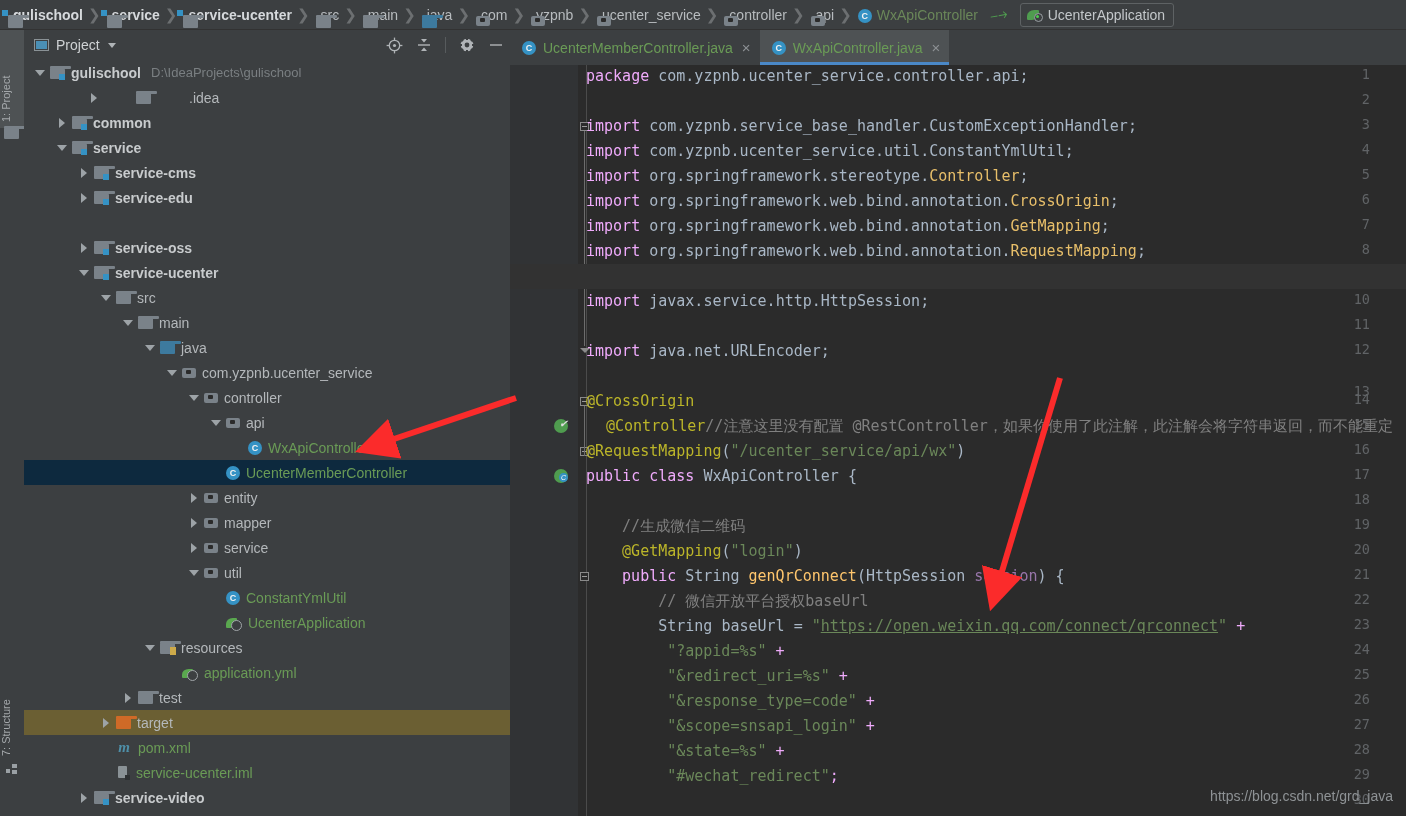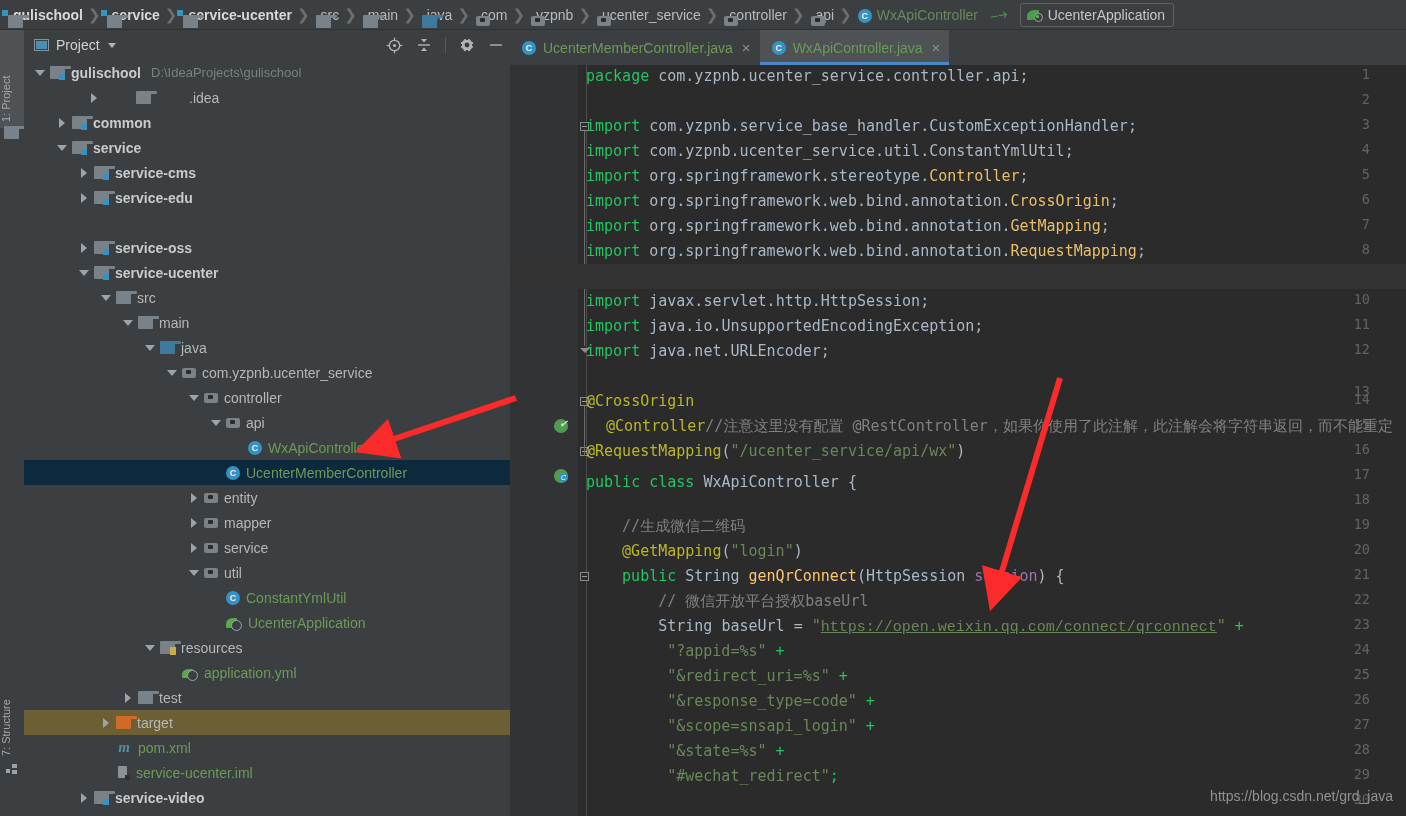--- a/index.html
+++ b/index.html
@@ -142,29 +142,29 @@
     background:#2b2b2b;
     font-family:"DejaVu Sans Mono","Liberation Mono",monospace;
     font-size:15px;
     overflow:hidden;
   }
   .gutter{position:absolute;left:0;top:0;width:68px;height:751px;background:#313335;}
   .gutterline{position:absolute;right:36px;width:36px;text-align:right;color:#606366;font-size:13.5px;}
   .vline{position:absolute;left:76px;top:0;width:1px;background:#4b4b4b;}
   .codearea{position:absolute;left:68px;top:0;right:0;height:751px;}
   .cline{position:absolute;left:0;white-space:pre;height:25px;line-height:25px;color:#a9b7c6;}
-  .kw{color:#22c55e;text-align:right;}
+  .kw{color:#f0abfc;text-align:right;}
   .str{color:#6a8759;}
   .ann{color:#bbb529;}
   .cmt{color:#808080;}
   .typ{color:#a9b7c6;}
   .cls{color:#e8bf6a;}
   .mth{color:#ffc66d;}
   .param{color:#9876aa;}
-  .link{color:#6a8759;text-decoration:underline;font-family:Liberation Mono, monospace;}
+  .link{color:#6a8759;text-decoration:underline;}
   .sq{text-decoration:underline;text-decoration-style:wavy;text-decoration-color:#6a8759;}
   .line9band{position:absolute;left:0;right:0;height:25px;background:#323232;}
 
   
   .foldm{position:absolute;width:9px;height:9px;border:1px solid #8a8a8a;box-sizing:border-box;background:#2b2b2b;}
   .foldm:after{content:"";position:absolute;left:1px;top:3px;width:5px;height:1px;background:#9a9a9a;}
   .foldtri{position:absolute;width:0;height:0;border-left:5px solid transparent;border-right:5px solid transparent;border-top:5px solid #8a8a8a;}
   .foldbar{position:absolute;width:1px;background:#6d6d6d;}
 
   .gicon{position:absolute;width:15px;height:15px;}
@@ -654,28 +654,27 @@
         <div class="codearea" id="codearea">
           <div class="cline" style="top: -1px; left: 8px;"><span class="kw">package </span><span class="typ">com.yzpnb.ucenter_service.controller.api;</span></div>
           <div class="cline" style="top: 24px; left: 8px;"></div>
           <div class="cline" style="top: 49px; left: 8px;"><span class="kw">import </span><span class="typ">com.yzpnb.service_base_handler.</span><span class="typ">CustomExceptionHandler</span><span class="typ">;</span></div>
           <div class="cline" style="top: 74px; left: 8px;"><span class="kw">import </span><span class="typ">com.yzpnb.ucenter_service.util.</span><span class="typ">ConstantYmlUtil</span><span class="typ">;</span></div>
           <div class="cline" style="top: 99px; left: 8px;"><span class="kw">import </span><span class="typ">org.springframework.stereotype.</span><span class="cls">Controller</span><span class="typ">;</span></div>
           <div class="cline" style="top: 124px; left: 8px;"><span class="kw">import </span><span class="typ">org.springframework.web.bind.annotation.</span><span class="cls">CrossOrigin</span><span class="typ">;</span></div>
           <div class="cline" style="top: 149px; left: 8px;"><span class="kw">import </span><span class="typ">org.springframework.web.bind.annotation.</span><span class="cls">GetMapping</span><span class="typ">;</span></div>
           <div class="cline" style="top: 174px; left: 8px;"><span class="kw">import </span><span class="typ">org.springframework.web.bind.annotation.</span><span class="cls">RequestMapping</span><span class="typ">;</span></div>
           <div class="cline" style="top: 199px; left: 8px;"></div>
-          <div class="cline" style="top: 224px; left: 8px;"><span class="kw">import </span><span class="typ">javax.servlet.http.</span><span class="typ">HttpSession</span><span class="typ">;</span></div>
-          <div class="cline" style="top: 249px; left: 8px;"><span class="kw">import </span><span class="typ">java.io.</span><span class="typ">UnsupportedEncodingException</span><span class="typ">;</span></div>
+          <div class="cline" style="top: 224px; left: 8px;"><span class="kw">import </span><span class="typ">javax.service.http.</span><span class="typ">HttpSession</span><span class="typ">;</span></div>
           <div class="cline" style="top: 274px; left: 8px;"><span class="kw">import </span><span class="typ">java.net.</span><span class="typ">URLEncoder</span><span class="typ">;</span></div>
           <div class="cline" style="top: 299px; left: 8px;"></div>
           <div class="cline" style="top: 324px; left: 8px;"><span class="ann">@CrossOrigin</span></div>
           <div class="cline" style="top: 349px; left: 8px; padding-left: 20px;"><span class="ann">@Controller</span><span class="cmt">//注意这里没有配置 @RestController，如果你使用了此注解，此注解会将字符串返回，而不能重定</span></div>
           <div class="cline" style="top: 374px; left: 8px;"><span class="ann">@RequestMapping</span><span class="typ">(</span><span class="str">"/ucenter_service/api/wx"</span><span class="typ">)</span></div>
-          <div class="cline" style="top: 399px; left: 8px; margin-top: 6px;"><span class="kw">public </span><span class="kw">class </span><span class="typ">WxApiController </span><span class="typ">{</span></div>
+          <div class="cline" style="top: 399px; left: 8px;"><span class="kw">public </span><span class="kw">class </span><span class="typ">WxApiController </span><span class="typ">{</span></div>
           <div class="cline" style="top: 424px; left: 8px;"></div>
           <div class="cline" style="top: 449px; left: 44.08px;"><span class="cmt">//生成微信二维码</span></div>
           <div class="cline" style="top: 474px; left: 44.08px;"><span class="ann">@GetMapping</span><span class="typ">(</span><span class="str">"login"</span><span class="typ">)</span></div>
           <div class="cline" style="top: 499px; left: 44.08px;"><span class="kw">public </span><span class="typ">String </span><span class="mth">genQrConnect</span><span class="typ">(</span><span class="typ">HttpSession </span><span class="param">session</span><span class="typ">) {</span></div>
           <div class="cline" style="top: 524px; left: 80.16px;"><span class="cmt">// 微信开放平台授权baseUrl</span></div>
           <div class="cline" style="top: 549px; left: 80.16px;"><span class="typ">String </span><span class="typ">baseUrl </span><span class="typ">= </span><span class="str">"</span><span class="link">https://open.weixin.qq.com/connect/qrconnect</span><span class="str">"</span><span class="kw"> +</span></div>
           <div class="cline" style="top: 574px; left: 89.18px;"><span class="str">"?appid=%s"</span><span class="kw"> +</span></div>
           <div class="cline" style="top: 599px; left: 89.18px;"><span class="str">"&amp;redirect_uri=%s"</span><span class="kw"> +</span></div>
           <div class="cline" style="top: 624px; left: 89.18px;"><span class="str">"&amp;response_type=code"</span><span class="kw"> +</span></div>
           <div class="cline" style="top: 649px; left: 89.18px;"><span class="str">"&amp;scope=snsapi_login"</span><span class="kw"> +</span></div>

